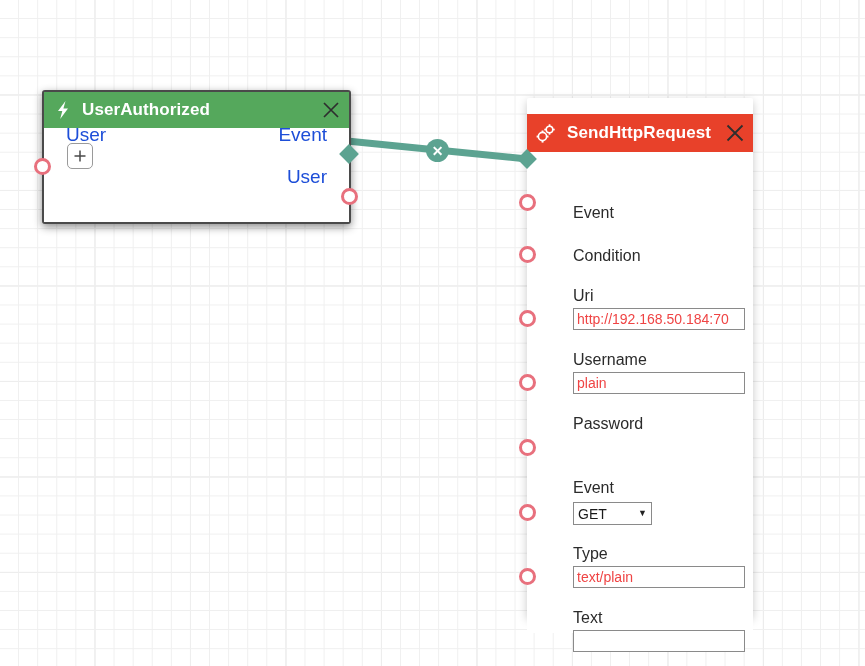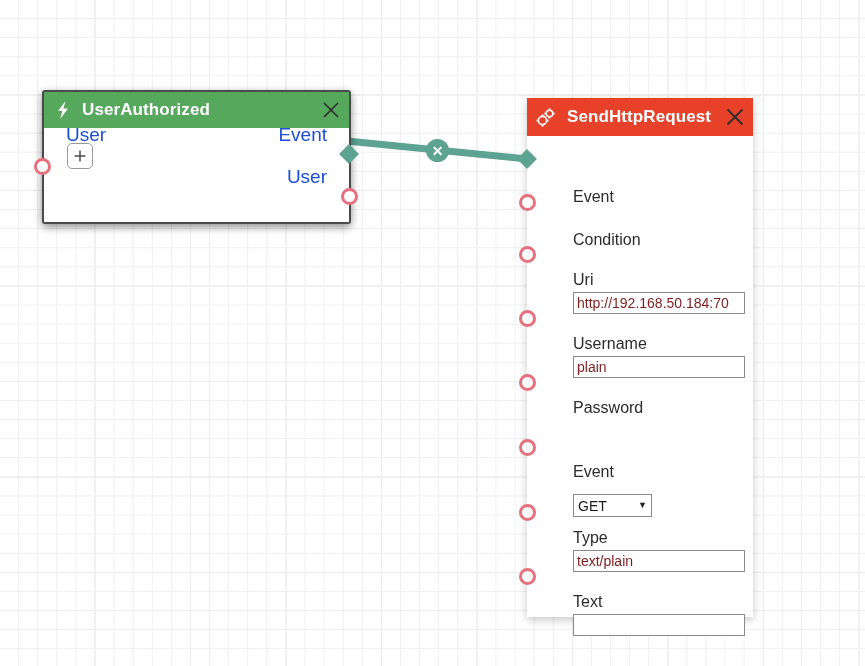--- a/index.html
+++ b/index.html
@@ -102,20 +102,21 @@
   #node-sendhttprequest {
     left: 527px; top: 98px;
     width: 226px; height: 519px;
     border-radius: 2px;
     box-shadow: 0 3px 10px rgba(0,0,0,0.22);
   }
   #node-sendhttprequest .node-header {
     height: 38px;
     background: #e8412a;
     padding: 0 6px 0 8px;
+    margin-top: 16px;
   }
   #node-sendhttprequest .node-title { margin-left: 10px; font-size: 17px; }
   #node-sendhttprequest .node-body {
     height: 481px;
     background: #fff;
     padding: 0;
   }
 
   .field {
     position: absolute;
@@ -129,29 +130,29 @@
   }
   .text-input {
     margin-top: 3px;
     width: 172px;
     height: 22px;
     border: 1px solid #8a8a8a;
     box-sizing: border-box;
     background: #fff;
     font-family: "Liberation Sans", sans-serif;
     font-size: 14px;
-    color: #7f1d1d;
+    color: #ef4444;
     padding: 0 3px;
     line-height: 20px;
     overflow: hidden;
     white-space: nowrap;
     cursor: text;
   }
   .select-input {
-    margin-top: 13px;
+    margin-top: 5px;
     width: 79px;
     height: 23px;
     border: 1px solid #8a8a8a;
     box-sizing: border-box;
     background: #fff;
     font-size: 14px;
     color: #1a1a1a;
     padding: 0 4px;
     display: flex;
     align-items: center;

